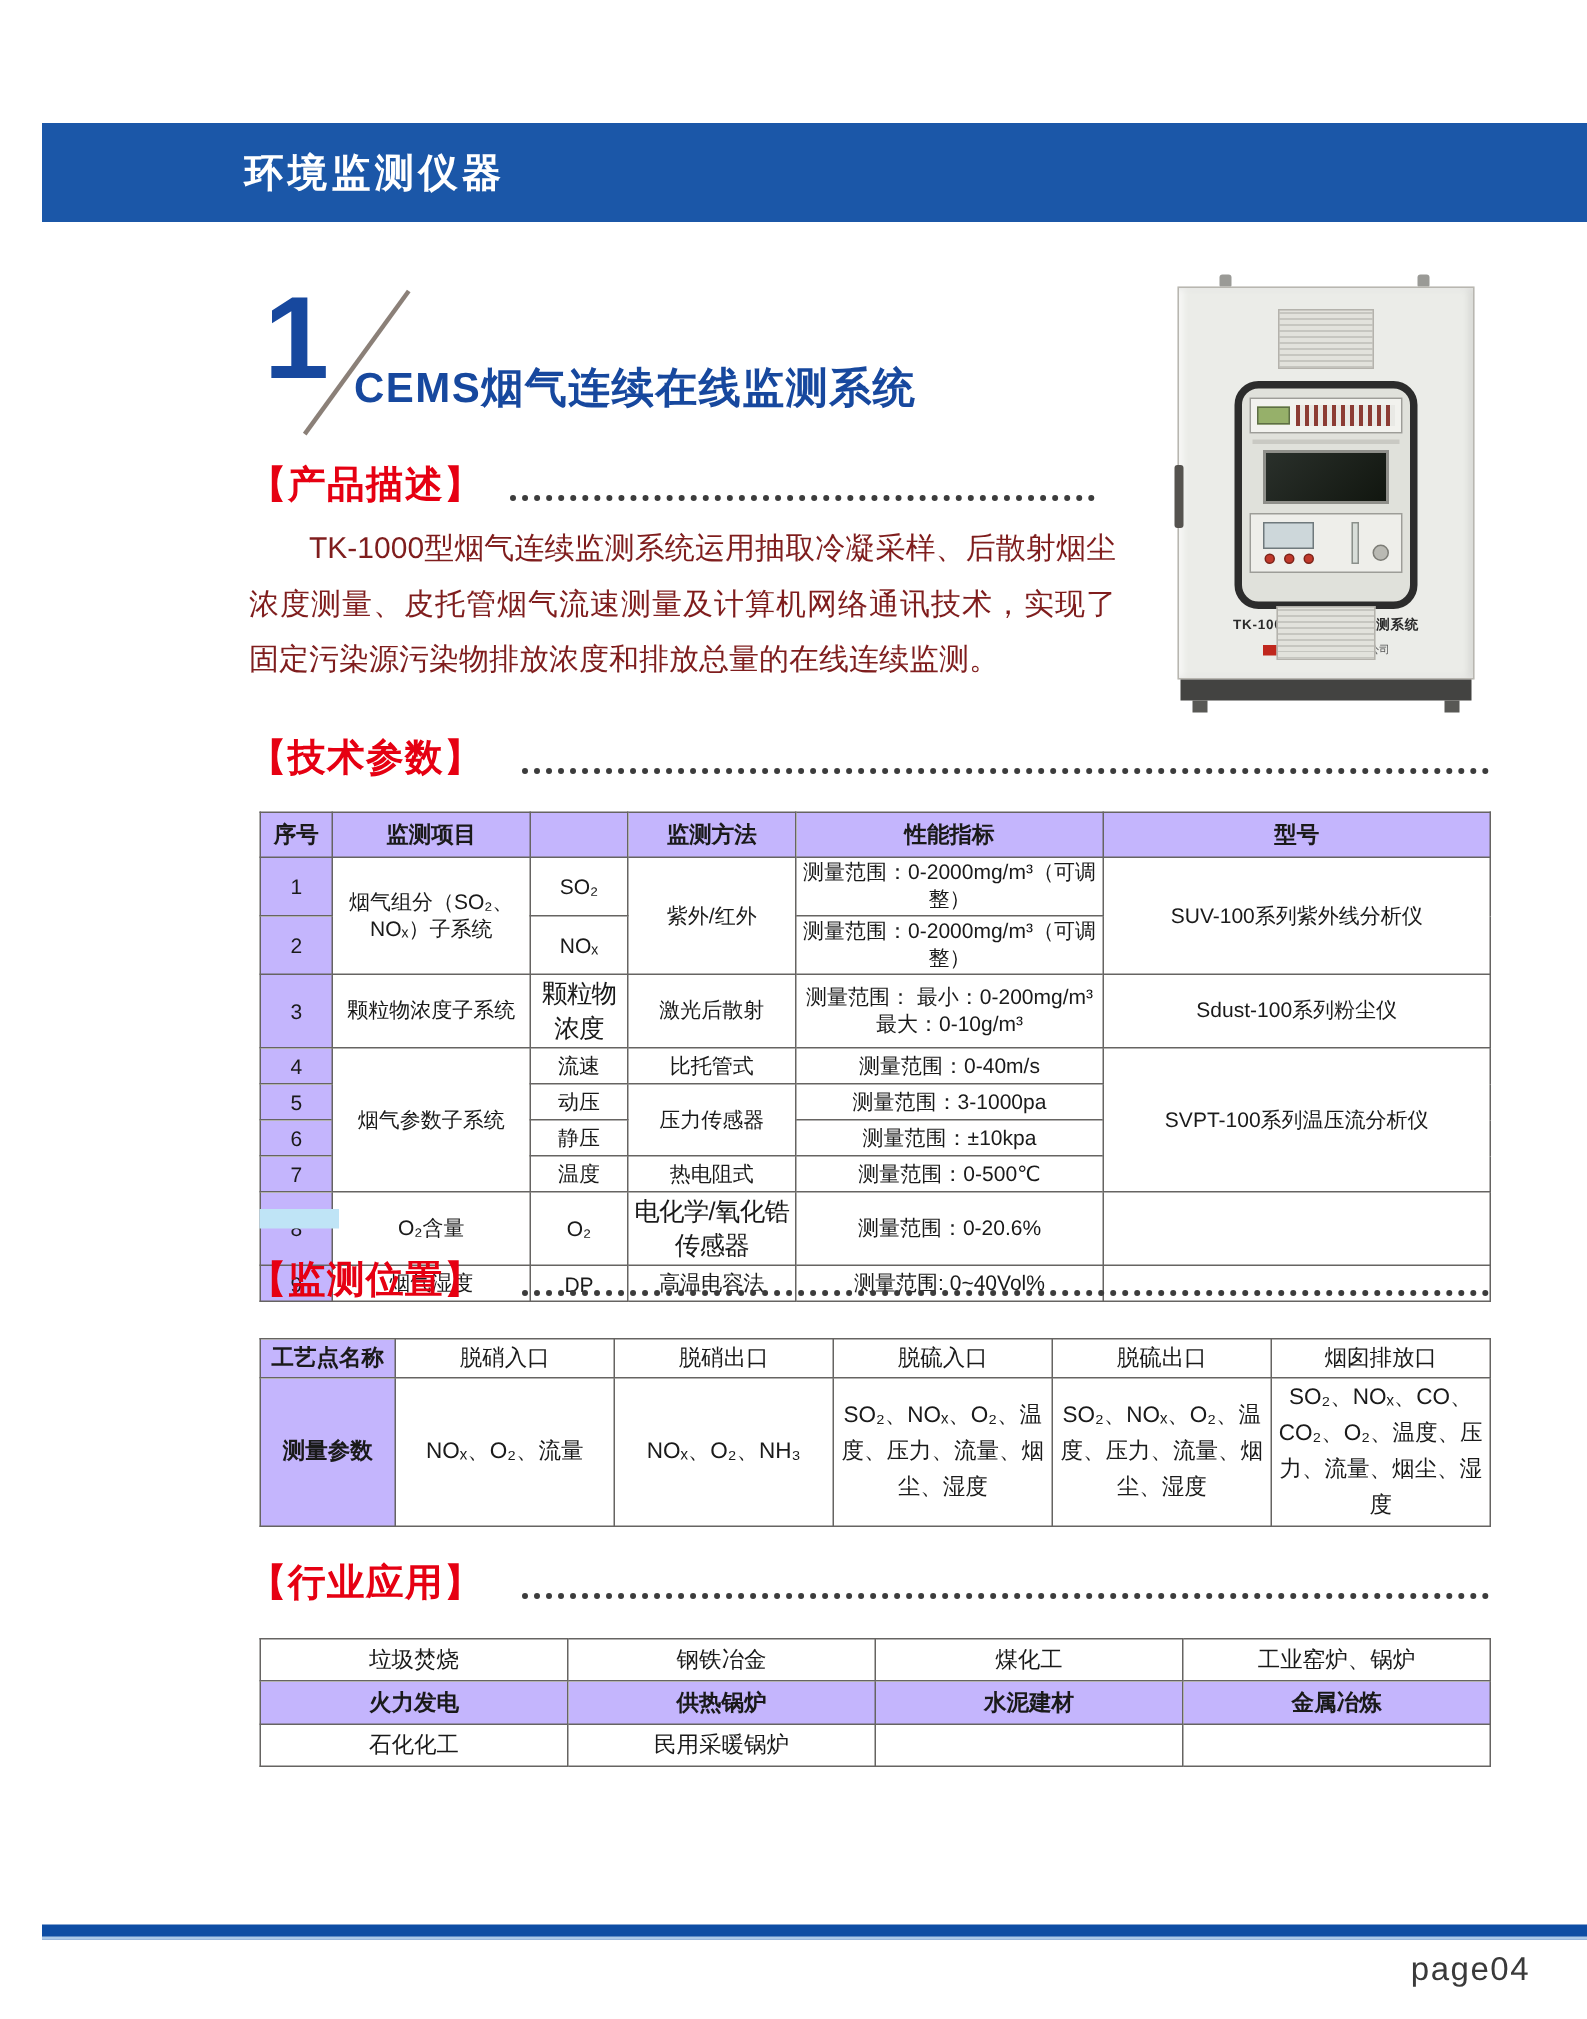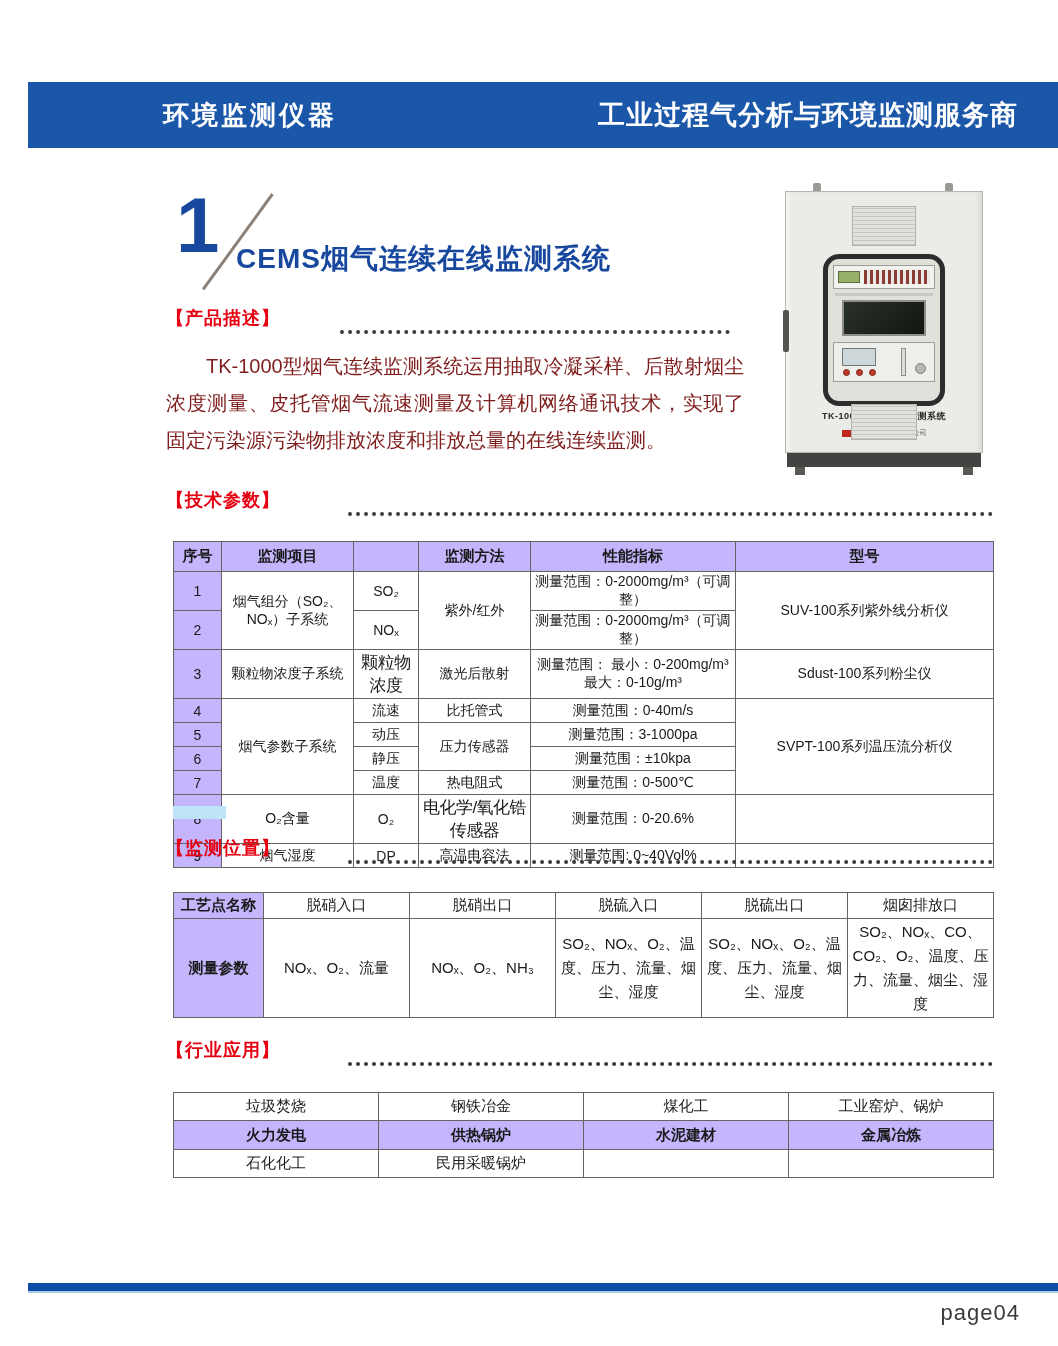--- a/index.html
+++ b/index.html
@@ -11,21 +11,21 @@
   .header-band { position:absolute; left:0; top:82px; width:1058px; height:66px; background:#1b57a8; display:flex; align-items:center; justify-content:space-between; padding:0 68px 0 135px; }
   .brand-left { color:#ffffff; font-size:26px; font-weight:bold; letter-spacing:3px; }
   .tagline-right { color:#ffffff; font-size:27px; font-weight:bold; letter-spacing:1px; }
 
   
   .sec-number { position:absolute; left:148px; top:186px; font-size:78px; font-weight:bold; color:#17489e; line-height:1; }
   .sec-slash { position:absolute; left:243px; top:194px; width:3px; height:118px; background:#8b8078; transform:rotate(36deg); transform-origin:top center; }
   .page-title { position:absolute; left:208px; top:240px; font-size:28px; font-weight:bold; color:#17489e; letter-spacing:1px; }
 
   
-  .sec-head { position:absolute; font-size:18px; font-weight:bold; color:#e60012; letter-spacing:1px; }
+  .sec-head { position:absolute; font-size:25px; font-weight:bold; color:#e60012; letter-spacing:1px; }
   .dots { position:absolute; height:0; border-bottom:4px dotted #3c3c3c; }
 
   
   .desc-text { position:absolute; left:138px; top:348px; width:578px; font-size:20px; line-height:37px; color:#7f1d1d; text-align:justify; text-indent:2em; font-weight:500; }
 
   
   .cabinet { position:absolute; left:757px; top:183px; width:198px; height:302px; }
   .eye { position:absolute; top:0; width:8px; height:9px; background:#9a9a96; border-radius:2px; }
   .cab-body { position:absolute; left:0; top:8px; width:198px; height:262px; background:#ebece8; border:1px solid #b8b6b0; box-shadow:inset -3px 0 5px rgba(0,0,0,0.08), inset 3px 0 4px rgba(255,255,255,0.6); }
   .hinge { position:absolute; left:-3px; top:118px; width:6px; height:42px; background:#55534f; border-radius:2px; }
@@ -71,21 +71,20 @@
   .footer-bar { position:absolute; left:0; top:1283px; width:1052px; height:10px; background:#0e4da4; border-bottom:2px solid #aac8e8; }
   .page-num { position:absolute; right:66px; top:1300px; font-size:22px; color:#3a3a3a; letter-spacing:1px; }
 </style>
 </head>
 <body>
 
 <div class="page">
 
   <div class="header-band">
     <div class="brand-left">环境监测仪器</div>
-    <div class="tagline-right">工业过程气分析与环境监测服务商</div>
   </div>
 
   <div class="sec-number">1</div>
   <div class="sec-slash"></div>
   <div class="page-title">CEMS烟气连续在线监测系统</div>
 
   <div class="cabinet">
     <div class="eye" style="left:28px"></div>
     <div class="eye" style="left:160px"></div>
     <div class="cab-body">

